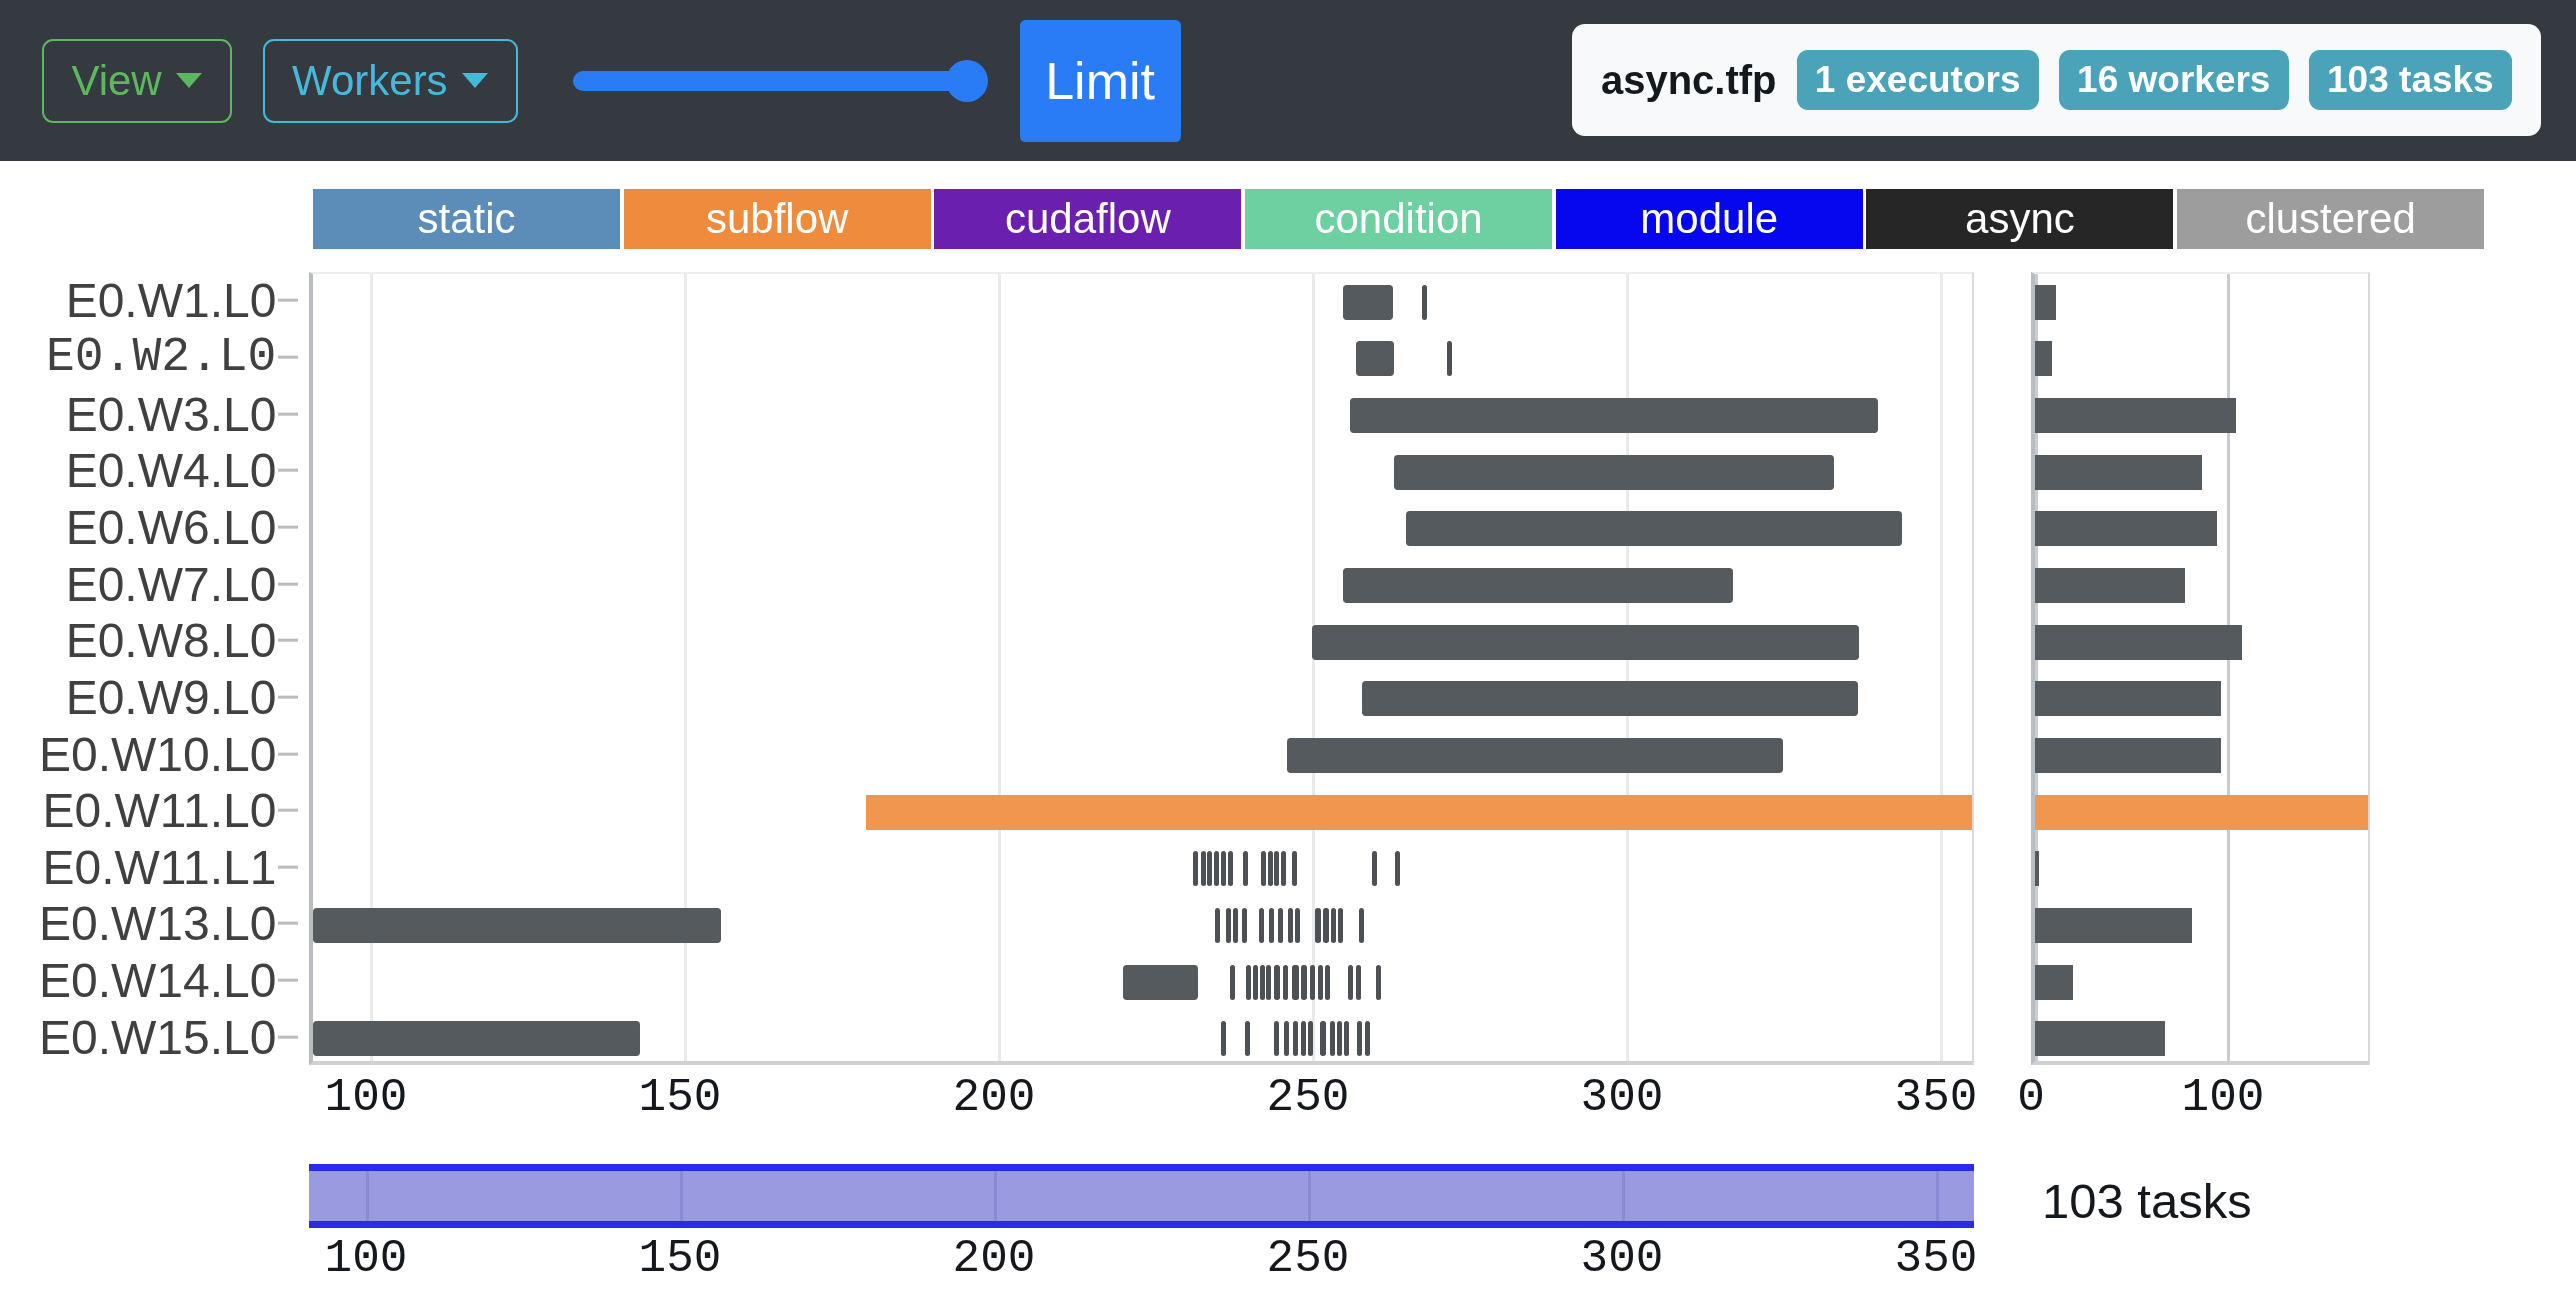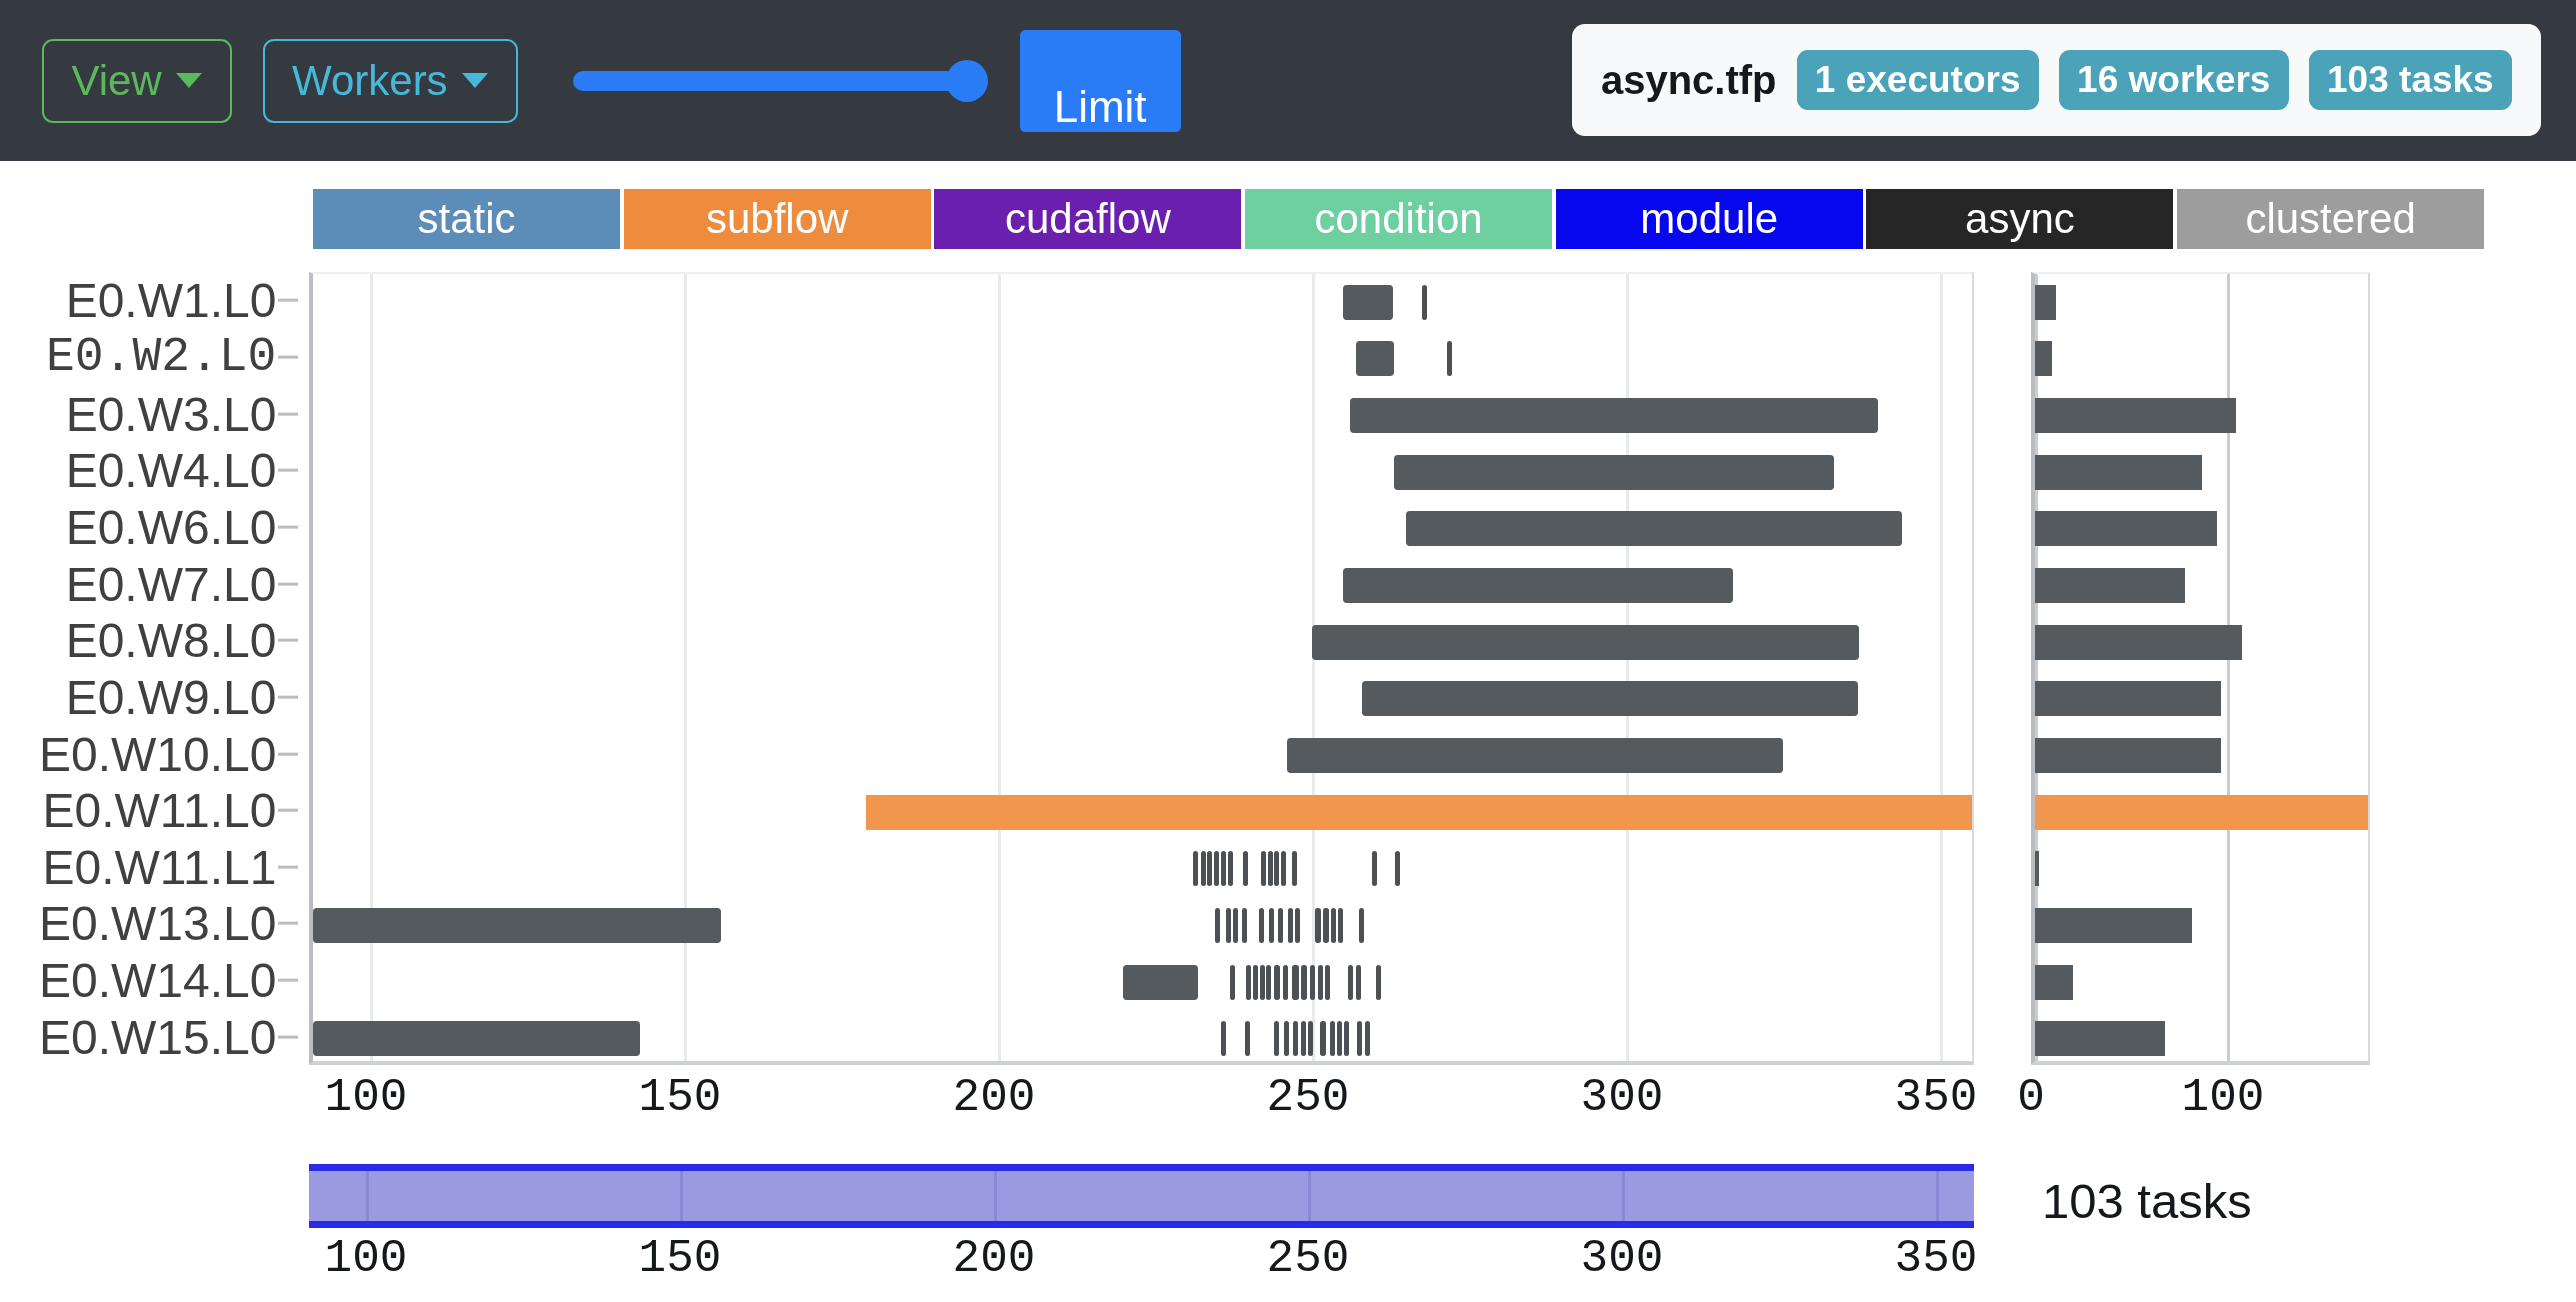--- a/index.html
+++ b/index.html
@@ -34,22 +34,22 @@
     position:relative; cursor:pointer;
   }
   #slider-track {
     width:100%; height:20px; border-radius:10px; background:#2a7bf6;
   }
   #slider-thumb {
     position:absolute; right:-3.7px; top:50%; transform:translateY(-50%);
     width:42px; height:42px; border-radius:50%; background:#2a7bf6;
   }
   #btn-limit {
-    margin-left:35px; height:102px; min-width:161px; background:#2a7bf6; color:#fff;
-    font-size:44px; display:flex; align-items:flex-end; justify-content:center;
+    margin-left:35px; height:122px; min-width:161px; background:#2a7bf6; color:#fff;
+    font-size:52px; display:flex; align-items:center; justify-content:center;
     border-radius:5.5px; cursor:pointer;
   }
   #meta-card {
     position:absolute; right:35px; top:24px; height:112px;
     background:#f8f9fa; border-radius:12.8px;
     display:flex; align-items:center; gap:20px; padding:0 29px;
   }
   #meta-name { font-size:40px; font-weight:bold; color:#15191d; }
   .meta-badge {
     background:#4aa3b8; color:#fff; font-size:37px; font-weight:bold;

